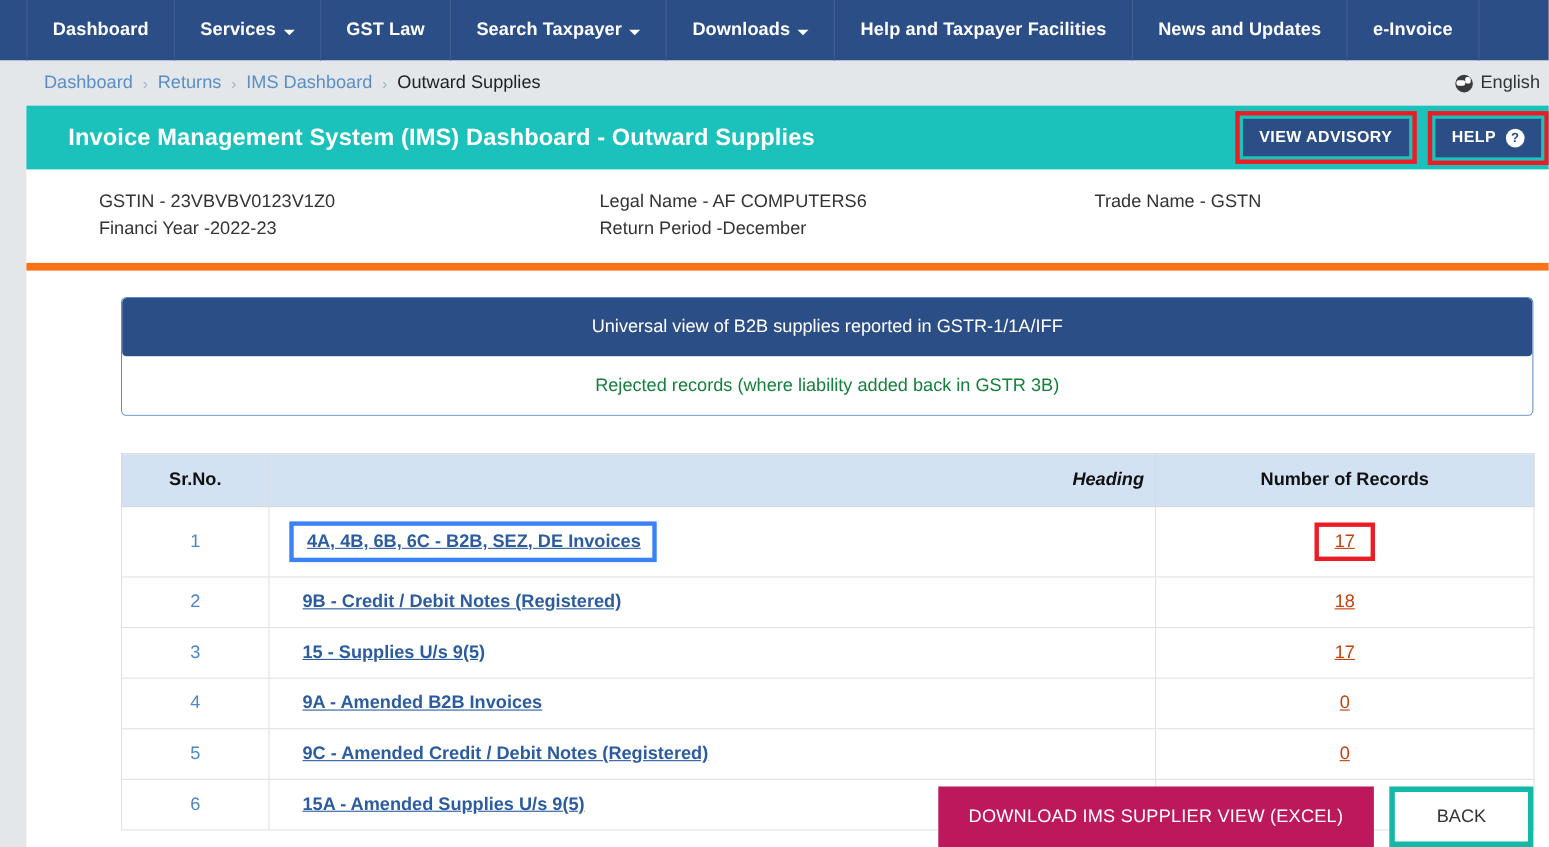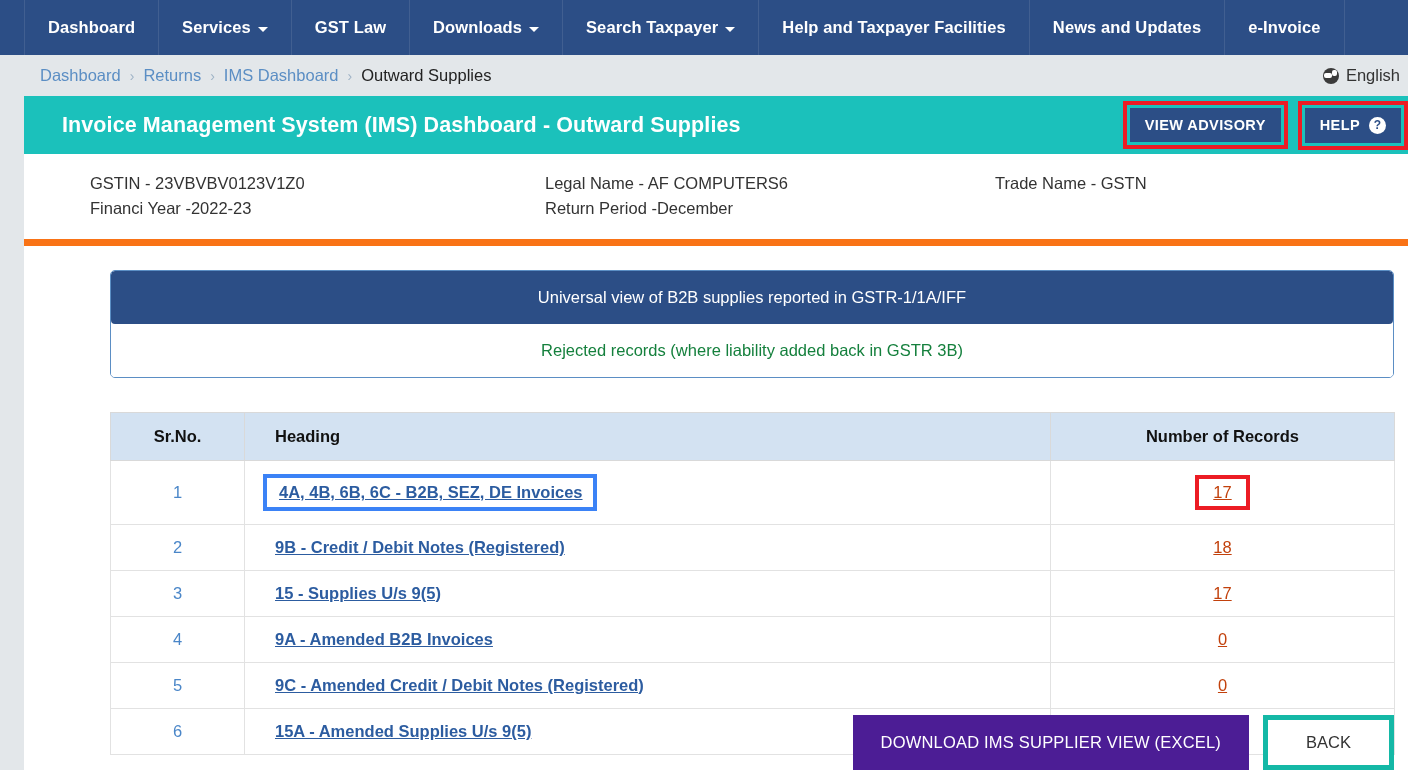--- a/index.html
+++ b/index.html
@@ -219,21 +219,21 @@
   }
   table.records td {
     border: 1px solid #e2e2e2;
     font-size: 16.5px;
     padding: 13px 10px;
     height: 44px;
   }
   .col-sr { width: 134px; text-align: center; }
   .col-head { width: 806px; text-align: left; padding-left: 0 !important; }
   .col-num { width: 344px; text-align: center; }
-  th.col-head { padding-left: 30px !important; text-align: left; }
+  th.col-head { padding-left: 30px !important; text-align: right; font-style: italic; }
   td.col-sr { color: #4a86c8; text-align: center; }
   .head-cell-inner { padding-left: 30px; display: block; }
   .link-heading {
     color: #2c5ca0;
     font-weight: 700;
     text-decoration: underline;
     cursor: pointer;
     font-size: 16.5px;
   }
   .link-num {
@@ -257,21 +257,21 @@
   
   .footer-btns {
     position: absolute;
     right: 14px;
     bottom: 0;
     display: flex;
     gap: 14px;
     align-items: stretch;
   }
   .btn-download {
-    background: #4c1d95;
+    background: #be185d;
     color: #ffffff;
     border: none;
     font-size: 16.5px;
     letter-spacing: .2px;
     padding: 13px 28px;
     cursor: pointer;
     font-family: "Liberation Sans", sans-serif;
     white-space: nowrap;
   }
   .btn-back {
@@ -292,25 +292,25 @@
       <span>Dashboard</span>
     </div>
     <div class="nav-item">
       <span>Services</span>
       <span class="caret"></span>
     </div>
     <div class="nav-item">
       <span>GST Law</span>
     </div>
     <div class="nav-item">
+      <span>Search Taxpayer</span>
+      <span class="caret"></span>
+    </div>
+    <div class="nav-item">
       <span>Downloads</span>
-      <span class="caret"></span>
-    </div>
-    <div class="nav-item">
-      <span>Search Taxpayer</span>
       <span class="caret"></span>
     </div>
     <div class="nav-item">
       <span>Help and Taxpayer Facilities</span>
     </div>
     <div class="nav-item">
       <span>News and Updates</span>
     </div>
     <div class="nav-item">
       <span>e-Invoice</span>

